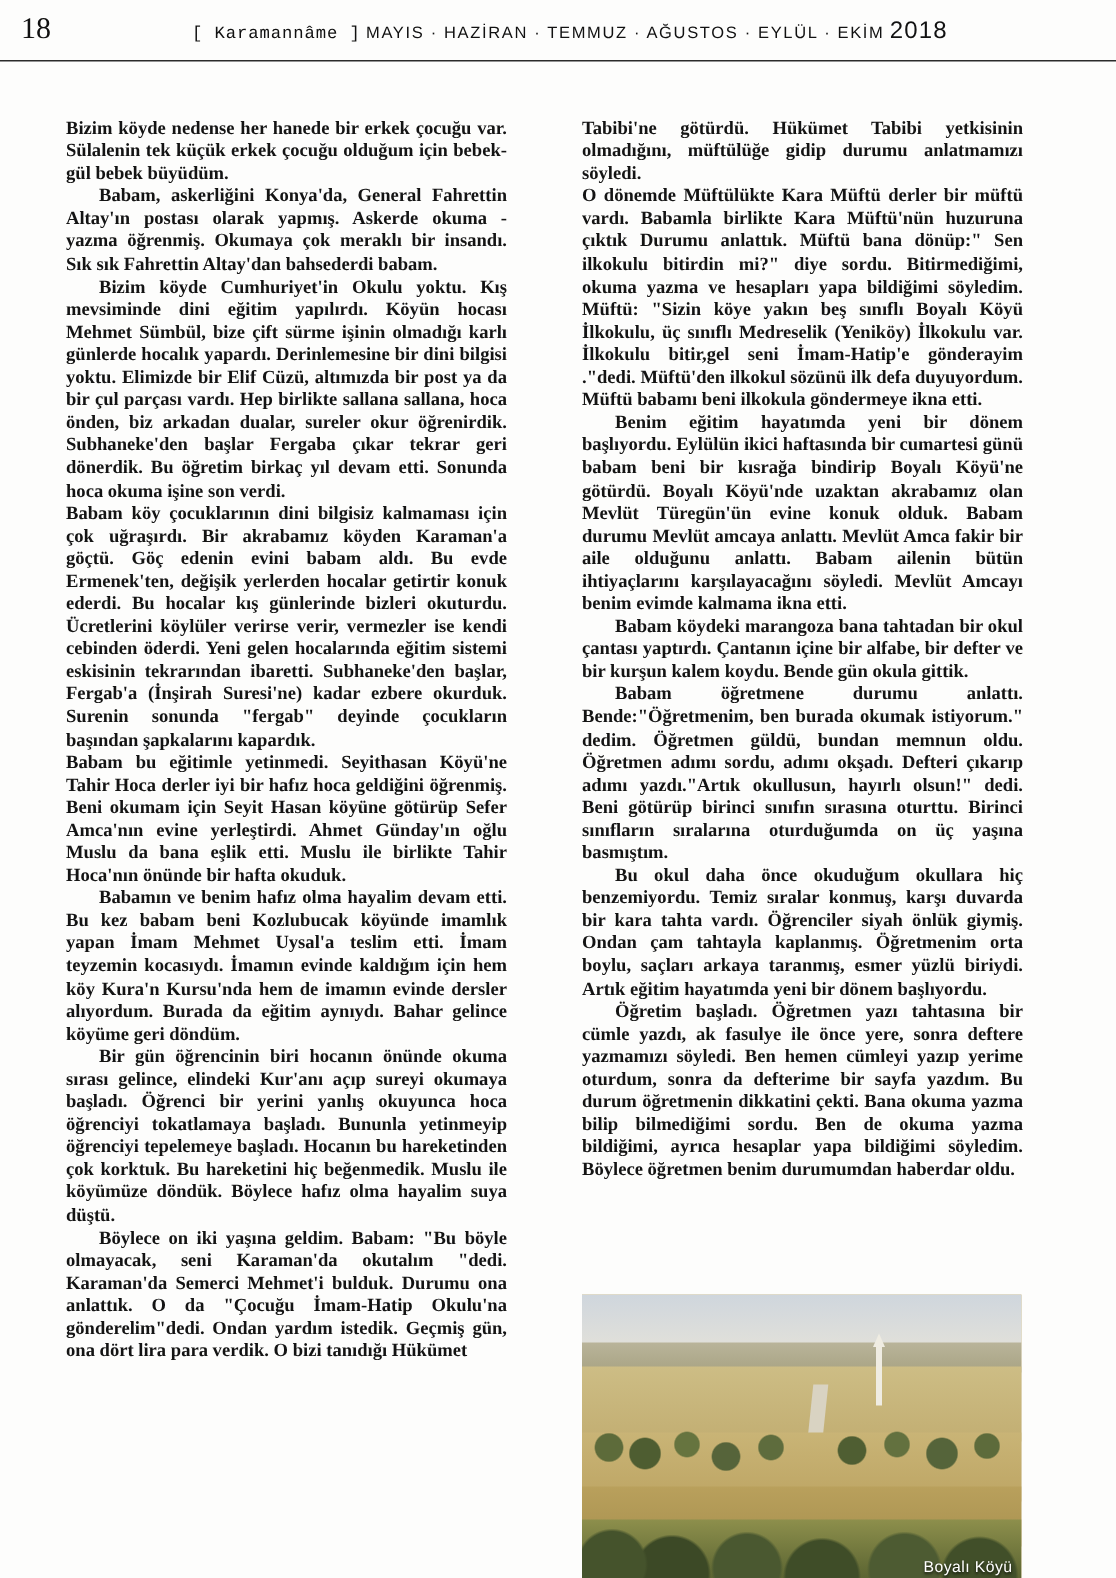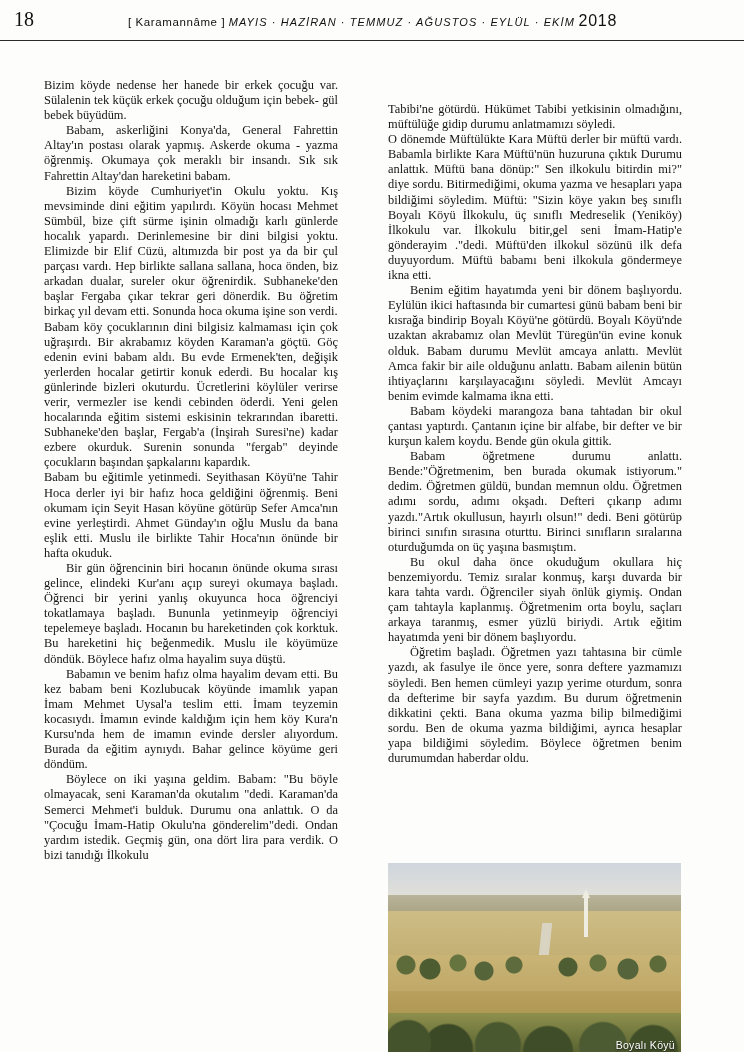--- a/index.html
+++ b/index.html
@@ -53,55 +53,55 @@
     left: 128px;
     top: 12px;
     width: 600px;
     font-size: 11.5px;
     letter-spacing: 0.6px;
     color: #111;
     white-space: nowrap;
   }
   .journal-name {
     font-style: normal;
-    font-family: Liberation Sans, sans-serif;
+    font-family: Liberation Mono, monospace;
     margin-top: 40px;
   }
   .months {
     font-family: "Liberation Sans", sans-serif;
     font-size: 11px;
     letter-spacing: 1.1px;
-    font-style: italic;
   }
   .year {
     font-family: "Liberation Sans", sans-serif;
     font-size: 16px;
     letter-spacing: 0.8px;
   }
   
   .columns {
     position: absolute;
     top: 78px;
     left: 0;
     width: 744px;
     height: 960px;
+    font-weight: bold;
   }
   .col {
     position: absolute;
     top: 0;
     width: 294px;
     font-size: 12.4px;
     line-height: 15.1px;
     text-align: justify;
     text-justify: inter-word;
     color: #141414;
     hyphens: none;
   }
   .col-left { left: 44px; }
-  .col-right { left: 388px; margin-top: 24px; }
+  .col-right { left: 388px; }
   .col p {
     margin: 0;
   }
   .col p.ind {
     text-indent: 22px;
   }
   .col p.noind {
     text-indent: 0;
   }
   
@@ -237,27 +237,27 @@
       <span class="months">MAYIS · HAZİRAN · TEMMUZ · AĞUSTOS · EYLÜL · EKİM</span>
       <span class="year">2018</span>
     </div>
     <div class="header-line"></div>
   </div>
 
   <div class="columns">
 
     <div class="col col-left">
       <p class="noind">Bizim köyde nedense her hanede bir erkek çocuğu var. Sülalenin tek küçük erkek çocuğu olduğum için bebek- gül bebek büyüdüm.</p>
-      <p class="ind">Babam, askerliğini Konya'da, General Fahrettin Altay'ın postası olarak yapmış. Askerde okuma - yazma öğrenmiş. Okumaya çok meraklı bir insandı. Sık sık Fahrettin Altay'dan hareketini babam.</p>
+      <p class="ind">Babam, askerliğini Konya'da, General Fahrettin Altay'ın postası olarak yapmış. Askerde okuma - yazma öğrenmiş. Okumaya çok meraklı bir insandı. Sık sık Fahrettin Altay'dan bahsederdi babam.</p>
       <p class="ind">Bizim köyde Cumhuriyet'in Okulu yoktu. Kış mevsiminde dini eğitim yapılırdı. Köyün hocası Mehmet Sümbül, bize çift sürme işinin olmadığı karlı günlerde hocalık yapardı. Derinlemesine bir dini bilgisi yoktu. Elimizde bir Elif Cüzü, altımızda bir post ya da bir çul parçası vardı. Hep birlikte sallana sallana, hoca önden, biz arkadan dualar, sureler okur öğrenirdik. Subhaneke'den başlar Fergaba çıkar tekrar geri dönerdik. Bu öğretim birkaç yıl devam etti. Sonunda hoca okuma işine son verdi.</p>
       <p class="noind">Babam köy çocuklarının dini bilgisiz kalmaması için çok uğraşırdı. Bir akrabamız köyden Karaman'a göçtü. Göç edenin evini babam aldı. Bu evde Ermenek'ten, değişik yerlerden hocalar getirtir konuk ederdi. Bu hocalar kış günlerinde bizleri okuturdu. Ücretlerini köylüler verirse verir, vermezler ise kendi cebinden öderdi. Yeni gelen hocalarında eğitim sistemi eskisinin tekrarından ibaretti. Subhaneke'den başlar, Fergab'a (İnşirah Suresi'ne) kadar ezbere okurduk. Surenin sonunda "fergab" deyinde çocukların başından şapkalarını kapardık.</p>
       <p class="noind">Babam bu eğitimle yetinmedi. Seyithasan Köyü'ne Tahir Hoca derler iyi bir hafız hoca geldiğini öğrenmiş. Beni okumam için Seyit Hasan köyüne götürüp Sefer Amca'nın evine yerleştirdi. Ahmet Günday'ın oğlu Muslu da bana eşlik etti. Muslu ile birlikte Tahir Hoca'nın önünde bir hafta okuduk.</p>
+      <p class="ind">Babamın ve benim hafız olma hayalim devam etti. Bu kez babam beni Kozlubucak köyünde imamlık yapan İmam Mehmet Uysal'a teslim etti. İmam teyzemin kocasıydı. İmamın evinde kaldığım için hem köy Kura'n Kursu'nda hem de imamın evinde dersler alıyordum. Burada da eğitim aynıydı. Bahar gelince köyüme geri döndüm.</p>
       <p class="ind">Bir gün öğrencinin biri hocanın önünde okuma sırası gelince, elindeki Kur'anı açıp sureyi okumaya başladı. Öğrenci bir yerini yanlış okuyunca hoca öğrenciyi tokatlamaya başladı. Bununla yetinmeyip öğrenciyi tepelemeye başladı. Hocanın bu hareketinden çok korktuk. Bu hareketini hiç beğenmedik. Muslu ile köyümüze döndük. Böylece hafız olma hayalim suya düştü.</p>
-      <p class="ind">Babamın ve benim hafız olma hayalim devam etti. Bu kez babam beni Kozlubucak köyünde imamlık yapan İmam Mehmet Uysal'a teslim etti. İmam teyzemin kocasıydı. İmamın evinde kaldığım için hem köy Kura'n Kursu'nda hem de imamın evinde dersler alıyordum. Burada da eğitim aynıydı. Bahar gelince köyüme geri döndüm.</p>
-      <p class="ind">Böylece on iki yaşına geldim. Babam: "Bu böyle olmayacak, seni Karaman'da okutalım "dedi. Karaman'da Semerci Mehmet'i bulduk. Durumu ona anlattık. O da "Çocuğu İmam-Hatip Okulu'na gönderelim"dedi. Ondan yardım istedik. Geçmiş gün, ona dört lira para verdik. O bizi tanıdığı İlkokulu</p>
+      <p class="ind">Böylece on iki yaşına geldim. Babam: "Bu böyle olmayacak, seni Karaman'da okutalım "dedi. Karaman'da Semerci Mehmet'i bulduk. Durumu ona anlattık. O da "Çocuğu İmam-Hatip Okulu'na gönderelim"dedi. Ondan yardım istedik. Geçmiş gün, ona dört lira para verdik. O bizi tanıdığı Hükümet</p>
     </div>
 
     <div class="col col-right">
       <p class="noind">Tabibi'ne götürdü. Hükümet Tabibi yetkisinin olmadığını, müftülüğe gidip durumu anlatmamızı söyledi.</p>
       <p class="noind">O dönemde Müftülükte Kara Müftü derler bir müftü vardı. Babamla birlikte Kara Müftü'nün huzuruna çıktık Durumu anlattık. Müftü bana dönüp:" Sen ilkokulu bitirdin mi?" diye sordu. Bitirmediğimi, okuma yazma ve hesapları yapa bildiğimi söyledim. Müftü: "Sizin köye yakın beş sınıflı Boyalı Köyü İlkokulu, üç sınıflı Medreselik (Yeniköy) İlkokulu var. İlkokulu bitir,gel seni İmam-Hatip'e gönderayim ."dedi. Müftü'den ilkokul sözünü ilk defa duyuyordum. Müftü babamı beni ilkokula göndermeye ikna etti.</p>
       <p class="ind">Benim eğitim hayatımda yeni bir dönem başlıyordu. Eylülün ikici haftasında bir cumartesi günü babam beni bir kısrağa bindirip Boyalı Köyü'ne götürdü. Boyalı Köyü'nde uzaktan akrabamız olan Mevlüt Türegün'ün evine konuk olduk. Babam durumu Mevlüt amcaya anlattı. Mevlüt Amca fakir bir aile olduğunu anlattı. Babam ailenin bütün ihtiyaçlarını karşılayacağını söyledi. Mevlüt Amcayı benim evimde kalmama ikna etti.</p>
       <p class="ind">Babam köydeki marangoza bana tahtadan bir okul çantası yaptırdı. Çantanın içine bir alfabe, bir defter ve bir kurşun kalem koydu. Bende gün okula gittik.</p>
       <p class="ind">Babam öğretmene durumu anlattı. Bende:"Öğretmenim, ben burada okumak istiyorum." dedim. Öğretmen güldü, bundan memnun oldu. Öğretmen adımı sordu, adımı okşadı. Defteri çıkarıp adımı yazdı."Artık okullusun, hayırlı olsun!" dedi. Beni götürüp birinci sınıfın sırasına oturttu. Birinci sınıfların sıralarına oturduğumda on üç yaşına basmıştım.</p>
       <p class="ind">Bu okul daha önce okuduğum okullara hiç benzemiyordu. Temiz sıralar konmuş, karşı duvarda bir kara tahta vardı. Öğrenciler siyah önlük giymiş. Ondan çam tahtayla kaplanmış. Öğretmenim orta boylu, saçları arkaya taranmış, esmer yüzlü biriydi. Artık eğitim hayatımda yeni bir dönem başlıyordu.</p>
       <p class="ind">Öğretim başladı. Öğretmen yazı tahtasına bir cümle yazdı, ak fasulye ile önce yere, sonra deftere yazmamızı söyledi. Ben hemen cümleyi yazıp yerime oturdum, sonra da defterime bir sayfa yazdım. Bu durum öğretmenin dikkatini çekti. Bana okuma yazma bilip bilmediğimi sordu. Ben de okuma yazma bildiğimi, ayrıca hesaplar yapa bildiğimi söyledim. Böylece öğretmen benim durumumdan haberdar oldu.</p>

